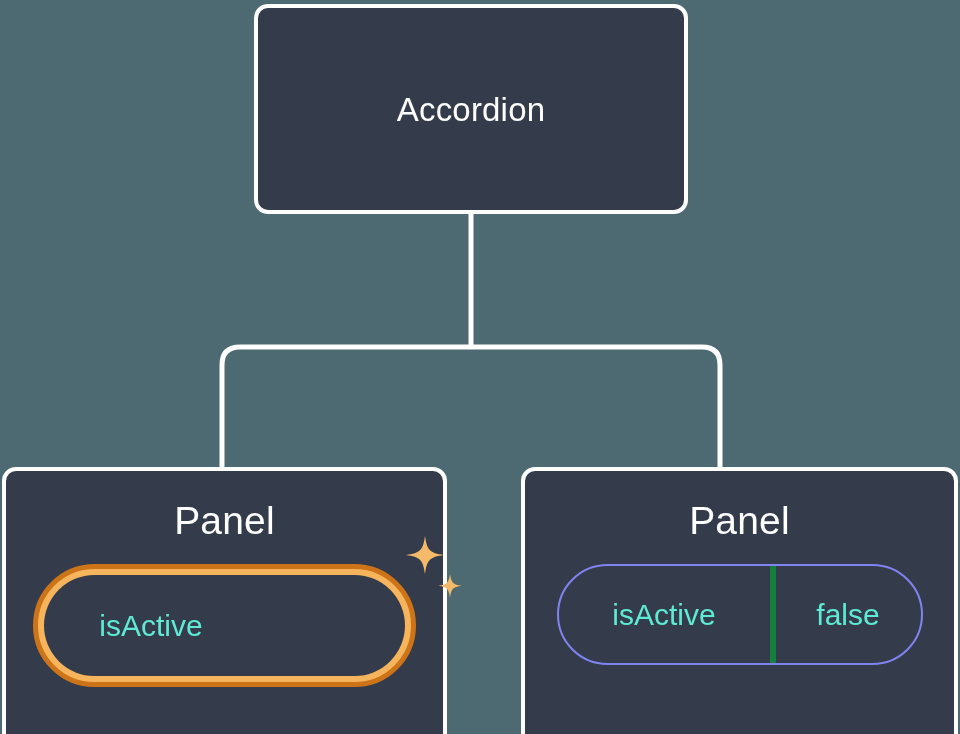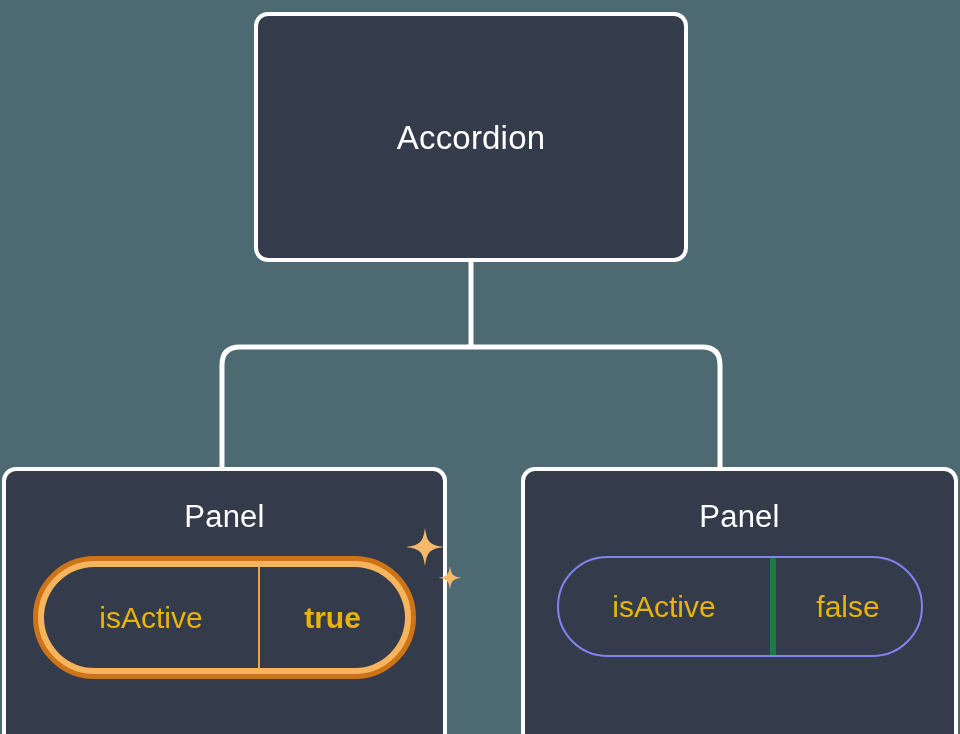--- a/index.html
+++ b/index.html
@@ -40,23 +40,23 @@
     background: #343c4b;
     border: 4px solid #ffffff;
     border-radius: 14px;
     display: flex;
     flex-direction: column;
     align-items: center;
   }
 
   .node-root {
     left: 254px;
-    top: 12px;
+    top: 4px;
     width: 434px;
-    height: 250px;
+    height: 210px;
     justify-content: center;
   }
 
   .node-title {
     color: #ffffff;
     font-size: 33px;
     font-weight: 400;
     letter-spacing: 0.2px;
     line-height: 1;
     white-space: nowrap;
@@ -65,21 +65,21 @@
   .node-panel {
     top: 467px;
     height: 300px; 
     padding-top: 30px;
   }
 
   .node-panel-left  { left: 2px;   width: 445px; }
   .node-panel-right { left: 521px; width: 437px; }
 
   .node-panel .node-title {
-    font-size: 31px;
+    font-size: 39px;
   }
 
   
   .pill-wrap {
     position: relative;
     margin-top: 24px;
   }
 
   .pill {
     box-sizing: border-box;
@@ -87,21 +87,21 @@
     align-items: stretch;
     background: #343c4b;
     border-radius: 999px;
     overflow: hidden;
   }
 
   .pill-cell {
     display: flex;
     align-items: center;
     justify-content: center;
-    color: #eab308;
+    color: #5eead4;
     font-size: 30px;
     line-height: 1;
     white-space: nowrap;
   }
 
   .pill-cell.value-bold { font-weight: 700; }
 
   
   .pill-plain {
     border: 2px solid #8183f0;
@@ -163,21 +163,20 @@
     <span class="node-title">Accordion</span>
   </div>
 
   <div class="node node-panel node-panel-left">
     <span class="node-title">Panel</span>
 
     <div class="pill-wrap">
       <div class="pill pill-highlight">
         <div class="pill-inner">
           <div class="pill-cell pill-name">isActive</div>
-          <div class="pill-cell pill-value value-bold">true</div>
         </div>
       </div>
 
       <svg class="sparkles" viewBox="0 0 70 80" aria-hidden="true">
         <path d="M 27 4 C 29.2 18.5 31.5 20.8 46 23 C 31.5 25.2 29.2 27.5 27 42 C 24.8 27.5 22.5 25.2 8 23 C 22.5 20.8 24.8 18.5 27 4 Z" fill="#f5b96a"></path>
         <path d="M 52 42 C 53.4 51 54.8 52.4 63.5 53.8 C 54.8 55.2 53.4 56.6 52 65.5 C 50.6 56.6 49.2 55.2 40.5 53.8 C 49.2 52.4 50.6 51 52 42 Z" fill="#f5b96a"></path>
       </svg>
     </div>
   </div>
 

